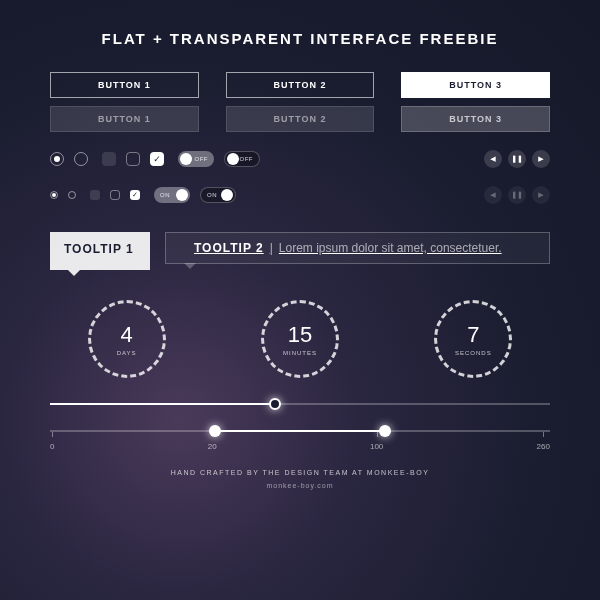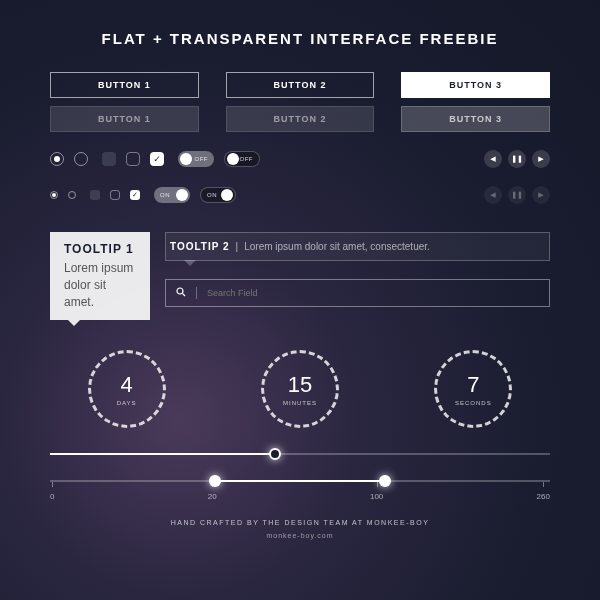--- a/index.html
+++ b/index.html
@@ -132,25 +132,26 @@
     content:''; position:absolute; bottom:-6px; left:18px;
     border:6px solid transparent; border-top-color: rgba(255,255,255,0.9);
     border-bottom:none;
   }
   .tooltip1 .tt-title { font-weight:700; letter-spacing:1px; margin-bottom:4px; }
   .tooltip1 .tt-body { color:#555; line-height:1.4; }
   .right-col { flex: 1; }
   .tooltip2 {
     border: 1px solid rgba(255,255,255,0.25);
     background: rgba(255,255,255,0.05);
-    padding: 8px 4px;
-    font-size: 10px;
+    padding: 8px 28px;
+    font-size: 12px;
     position: relative;
     display: flex;
     gap: 6px;
+    text-decoration: underline;
   }
   .tooltip2::after {
     content:''; position:absolute; bottom:-6px; left:18px;
     border:6px solid transparent; border-top-color: rgba(255,255,255,0.25);
     border-bottom:none;
   }
   .tooltip2 .tt-title { font-weight:700; letter-spacing:1px; }
   .tooltip2 .tt-body { color: rgba(255,255,255,0.6); }
   .search {
     margin-top: 18px;
@@ -267,38 +268,27 @@
     <div class="media-btns">
       <span class="media-btn dim">◀</span>
       <span class="media-btn dim">❚❚</span>
       <span class="media-btn dim">▶</span>
     </div>
   </div>
 
   <div class="tooltip-row">
     <div class="tooltip1">
       <div class="tt-title">TOOLTIP 1</div>
-      <div class="tt-body">Lorem ipsum dolor sit amet.</div>
     </div>
     <div class="right-col">
       <div class="tooltip2">
         <span class="tt-title">TOOLTIP 2</span>
         <span class="tt-body">|</span>
         <span class="tt-body">Lorem ipsum dolor sit amet, consectetuer.</span>
       </div>
-      <div class="search">
-        <span class="search-icon">
-          <svg width="10" height="10" viewBox="0 0 10 10">
-              <circle cx="4" cy="4" r="3" stroke="#fff" stroke-width="1.2" fill="none"></circle>
-              <line x1="6.5" y1="6.5" x2="9" y2="9" stroke="#fff" stroke-width="1.2"></line>
-            </svg>
-        </span>
-        <span class="search-divider"></span>
-        <input class="search-input" placeholder="Search Field" style="">
-      </div>
     </div>
   </div>
 
   <div class="countdown">
     <div class="cd-item">
       <div class="cd-circle">
           <div class="cd-num">4</div>
           <div class="cd-label">DAYS</div>
         </div>
     </div>

